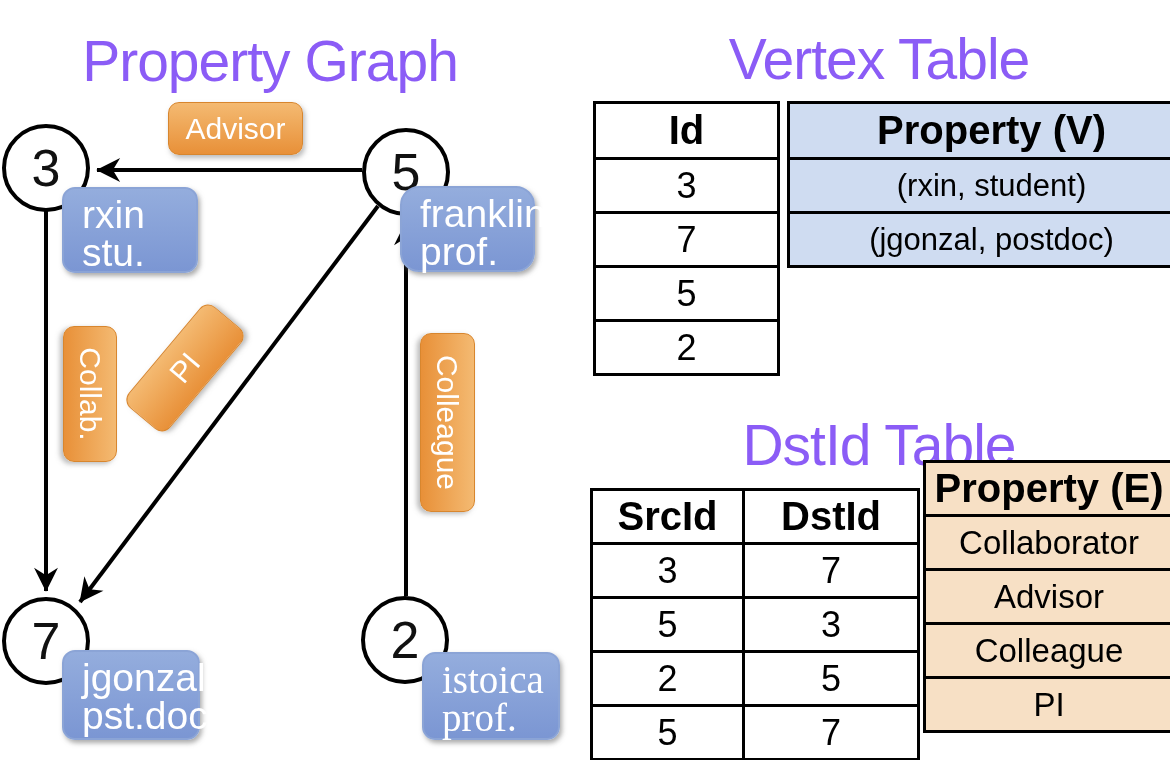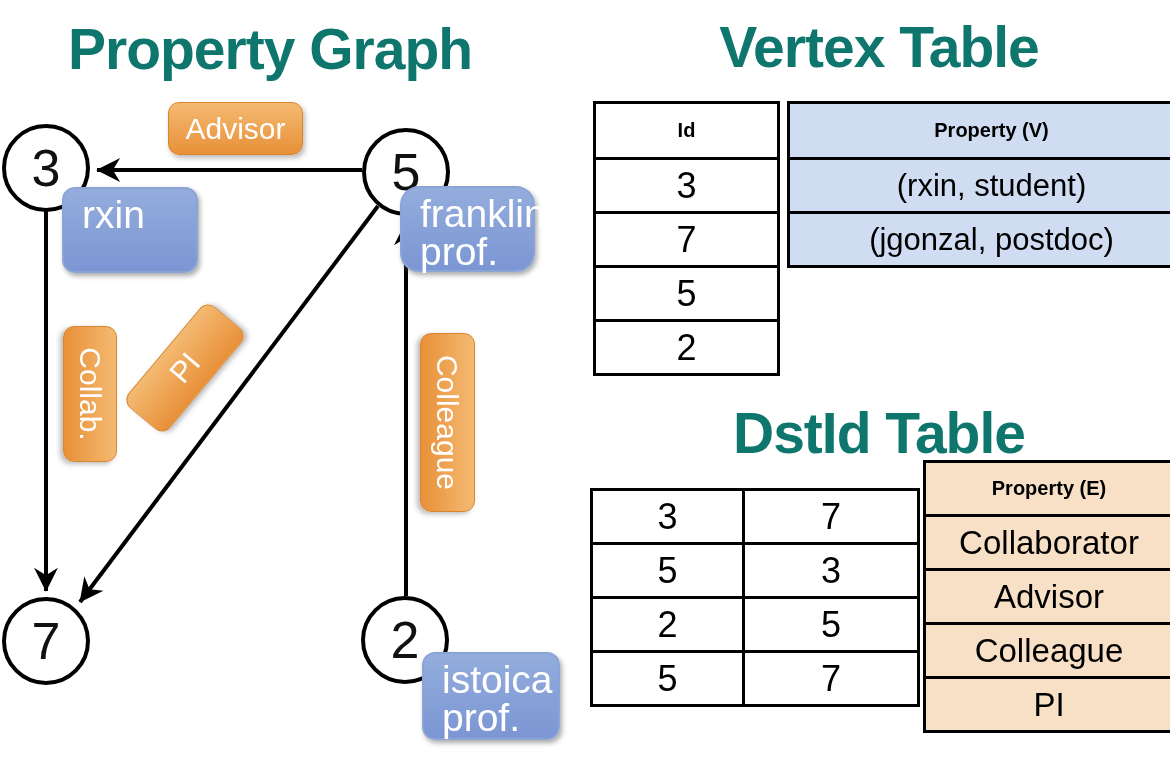--- a/index.html
+++ b/index.html
@@ -1,22 +1,22 @@
 <!DOCTYPE html>
 <html><head>
 <meta charset="utf-8">
 <style>
   html,body{margin:0;padding:0;background:#fff;}
   body{width:1170px;height:760px;position:relative;overflow:hidden;
        font-family:"Liberation Sans","DejaVu Sans",sans-serif;color:#000;}
   .stage{position:absolute;inset:0;}
 
   
-  .big-title{position:absolute;text-align:center;font-size:57px;font-weight:700;
-             letter-spacing:-1px;color:#0f766e;white-space:nowrap;}
+  .big-title{position:absolute;text-align:center;font-size:57px;font-weight:400;
+             letter-spacing:-1px;color:#8b5cf6;white-space:nowrap;margin-top:12px;}
   .title-graph{left:0;top:16px;width:540px;}
   .title-vertex{left:590px;top:14px;width:578px;}
   .title-edge{left:590px;top:400px;width:578px;}
 
   
   .edges-svg{position:absolute;left:0;top:0;width:560px;height:760px;pointer-events:none;}
 
   .gnode{position:absolute;width:88px;height:88px;border:4px solid #000;border-radius:50%;
          background:#fff;box-sizing:border-box;display:flex;align-items:center;justify-content:center;
          font-size:52px;font-weight:300;color:#111;}
@@ -27,38 +27,38 @@
 
   .propbox{position:absolute;border-radius:13px;box-sizing:border-box;
            background:linear-gradient(#94addd,#7b96d3);
            border:2px solid #8ba4d6;
            box-shadow:2px 3px 5px rgba(100,100,100,.55);
            color:#fff;font-size:39px;font-weight:300;line-height:38px;
            padding:7px 0 0 18px;}
   .box-rxin{left:62px;top:187px;width:136px;height:86px;}
   .box-franklin{left:400px;top:186px;width:135px;height:86px;border-radius:19px;}
   .box-jgonzal{left:62px;top:650px;width:138px;height:90px;}
-  .box-istoica{left:422px;top:652px;width:138px;height:88px;}
+  .box-istoica{left:422px;top:652px;width:138px;height:88px;font-family:Liberation Serif, serif;}
 
   .elabel{position:absolute;border-radius:11px;box-sizing:border-box;
           background:linear-gradient(#f4ba72,#e89038);
           border:1px solid #d8862e;
           box-shadow:2px 3px 5px rgba(120,120,120,.5);
           color:#fff;font-size:30px;font-weight:300;
           display:flex;align-items:center;justify-content:center;white-space:nowrap;}
   .lab-advisor{left:168px;top:102px;width:135px;height:53px;}
   .lab-collab{left:22px;top:367px;width:136px;height:54px;transform:rotate(90deg);}
   .lab-pi{left:119px;top:341px;width:132px;height:54px;transform:rotate(-50deg);}
   .lab-colleague{left:358px;top:395px;width:179px;height:55px;transform:rotate(90deg);}
 
   
   table{border-collapse:collapse;position:absolute;table-layout:fixed;}
   td,th{border:3px solid #000;text-align:center;vertical-align:middle;padding:0;
         overflow:hidden;white-space:nowrap;}
-  th{font-size:20px;font-weight:bold;margin-top:30px;}
+  th{font-size:40px;font-weight:bold;margin-top:30px;}
   td{font-size:36px;font-weight:300;}
   td.small{font-size:31px;}
 
   .vtable-id{left:593px;top:101px;width:187px;}
   .vtable-prop{left:787px;top:101px;width:409px;}
   .vtable-id tr,.vtable-prop tr{height:54px;}
   .vtable-id tr.hdr,.vtable-prop tr.hdr{height:56px;}
   .vtable-prop th,.vtable-prop td{background:#cfdcf1;}
 
   .etable-ids{left:590px;top:488px;width:327px;}
@@ -94,24 +94,29 @@
   </div>
   <div class="gnode node-7">
     <span>7</span>
   </div>
   <div class="gnode node-2">
     <span>2</span>
   </div>
 
   <div class="propbox box-rxin">
     <div>rxin</div>
+    <div>stu.</div>
   </div>
   <div class="propbox box-franklin">
     <div>franklin,</div>
     <div>prof.</div>
+  </div>
+  <div class="propbox box-jgonzal">
+    <div>jgonzal,</div>
+    <div>pst.doc.</div>
   </div>
   <div class="propbox box-istoica">
     <div>istoica</div>
     <div>prof.</div>
   </div>
 
   <div class="elabel lab-advisor">Advisor</div>
   <div class="elabel lab-collab">Collab.</div>
   <div class="elabel lab-pi">PI</div>
   <div class="elabel lab-colleague">Colleague</div>
@@ -153,20 +158,24 @@
     </table>
 
   <div class="big-title title-edge">DstId Table</div>
 
   <table class="etable-ids">
     <colgroup>
         <col style="width:152px">
         <col style="width:175px">
       </colgroup>
     <tbody>
+        <tr>
+      <th>SrcId</th>
+      <th>DstId</th>
+    </tr>
     <tr>
       <td>3</td>
       <td>7</td>
     </tr>
     <tr>
       <td>5</td>
       <td>3</td>
     </tr>
     <tr>
       <td>2</td>

